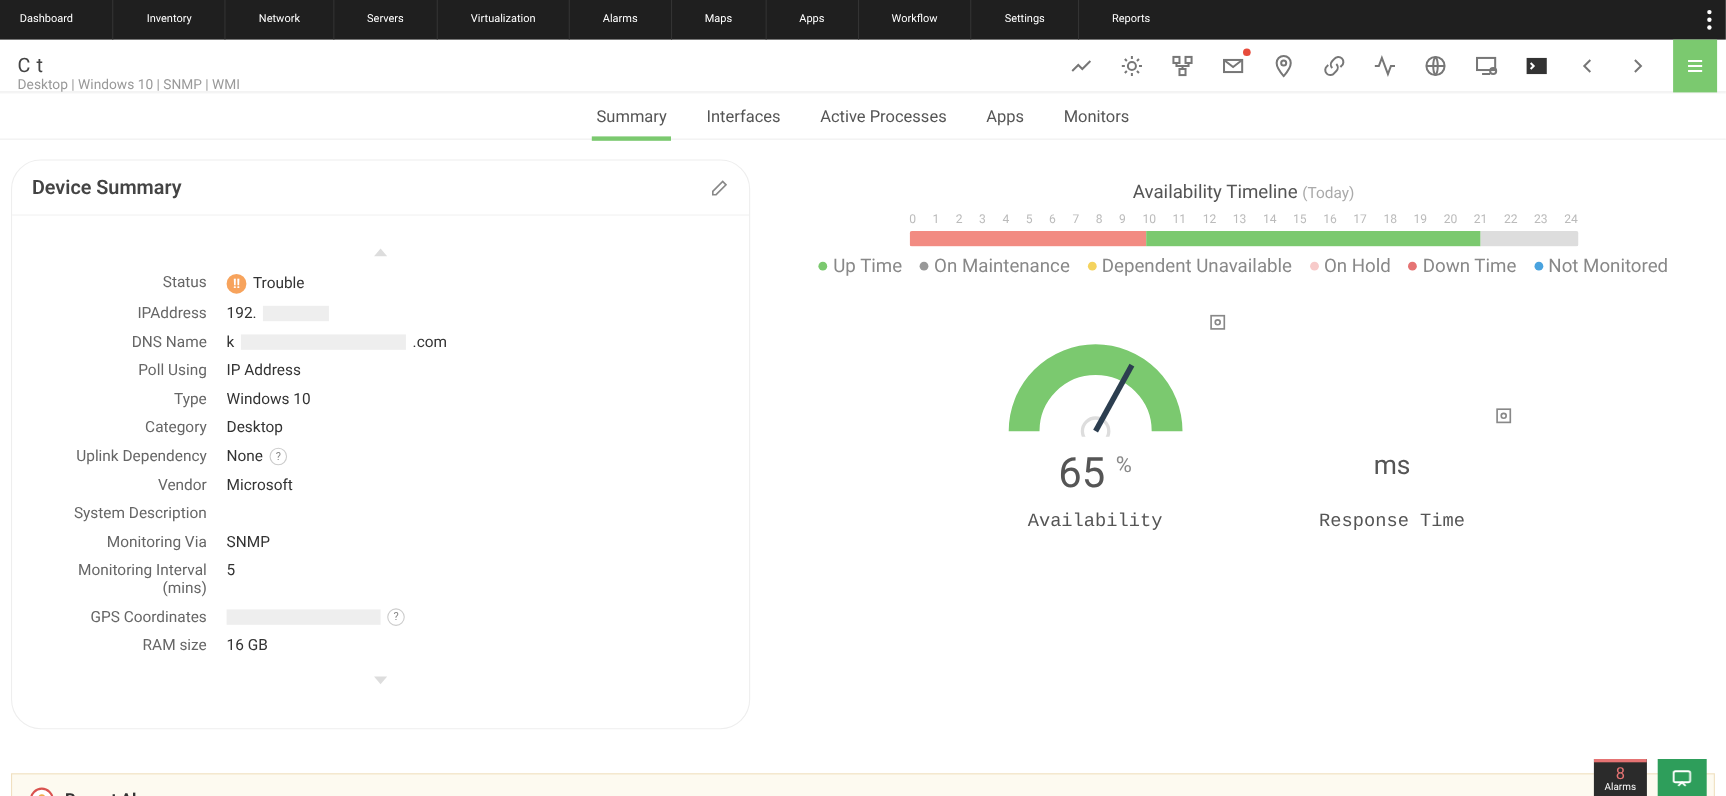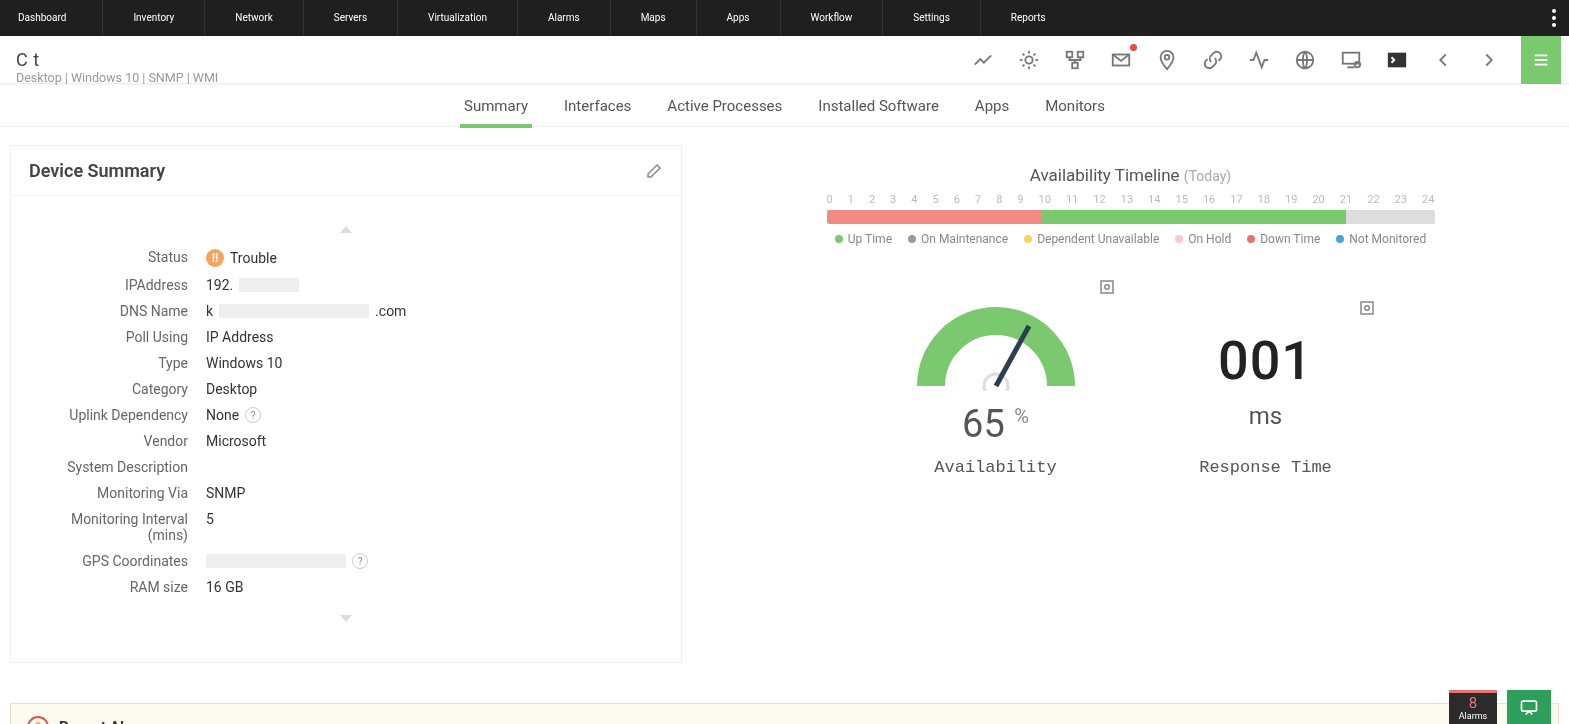--- a/index.html
+++ b/index.html
@@ -106,21 +106,21 @@
   .tabs .tab.active::after {
     content: ""; position: absolute; bottom: -1px; left: 0; right: 0; height: 4px; background: #7bc96f;
   }
 
   
   .content { display: flex; gap: 20px; padding: 18px 10px 0 10px; align-items: flex-start; }
   .card {
     border: 1px solid #eee;
     background: #fff;
   }
-  .card.summary { width: 672px; }
+  .card.summary { width: 672px; border-radius: 27px; }
   .card-header {
     display: flex; align-items: center; justify-content: space-between;
     padding: 14px 18px;
     font-size: 18px;
     font-weight: 600;
     color: #444;
     border-bottom: 1px solid #f2f2f2;
   }
   .edit-icon { width: 18px; height: 18px; cursor: pointer; color: #888; }
   .summary-body { padding: 30px 20px 40px 20px; position: relative; }
@@ -146,21 +146,21 @@
 
   
   .right-panel { flex: 1; padding-top: 20px; }
   .avail-title { text-align: center; font-size: 17px; color: #555; margin-bottom: 8px; }
   .avail-title .sub { color: #aaa; font-size: 14px; }
   .hours-row { display: flex; justify-content: space-between; width: 608px; margin: 0 auto; font-size: 11px; color: #bbb; }
   .timeline-bar { width: 608px; height: 14px; margin: 4px auto 8px auto; display: flex; border-radius: 2px; overflow: hidden; }
   .tl-down { background: #f28b82; }
   .tl-up { background: #7bc96f; }
   .tl-nm { background: #ddd; }
-  .legend { display: flex; gap: 16px; justify-content: center; font-size: 12px; color: #888; flex-wrap: wrap; }
+  .legend { display: flex; gap: 16px; justify-content: center; font-size: 17px; color: #888; flex-wrap: wrap; }
   .legend .item { display: flex; align-items: center; gap: 5px; }
   .legend .swatch { width: 8px; height: 8px; border-radius: 50%; }
   .sw-green{background:#7bc96f}.sw-grey{background:#999}.sw-yellow{background:#f4d35e}.sw-pink{background:#f7cac9}.sw-red{background:#e57373}.sw-blue{background:#4aa3df}
 
   .gauges { display: flex; justify-content: center; gap: 70px; margin-top: 50px; align-items: flex-end; position:relative;}
   .gauge-block { text-align: center; width: 200px; position: relative; }
   .gauge-val { font-size: 38px; color: #555; margin-top: 8px; }
   .gauge-val .pct { font-size: 20px; vertical-align: super; color: #888; }
   .gauge-label { font-size: 17px; color: #555; margin-top: 12px; font-family: Liberation Mono, monospace; }
   .rt-val { font-size: 54px; font-weight: 500; color: #222; letter-spacing: 1px;}
@@ -316,21 +316,20 @@
           </svg>
         </div>
     </div>
   </div>
 </div>
 
 <div class="tabs">
   <div class="tab active">Summary</div>
   <div class="tab">Interfaces</div>
   <div class="tab">Active Processes</div>
-  <div class="tab">Installed Software</div>
   <div class="tab">Apps</div>
   <div class="tab">Monitors</div>
 </div>
 
 <div class="content">
 
   <div class="card summary">
     <div class="card-header">
       <span>Device Summary</span>
       <span class="edit-icon">
@@ -502,21 +501,20 @@
       </div>
 
 
       <div class="gauge-block">
         <span class="tiny-icon" style="right:-10px;top:-30px">
           <svg viewBox="0 0 24 24" fill="none" stroke="#888" stroke-width="2">
               <rect x="4" y="4" width="16" height="16"></rect>
               <circle cx="12" cy="12" r="3"></circle>
             </svg>
         </span>
-        <div class="rt-val">001</div>
         <div class="rt-unit">ms</div>
         <div class="gauge-label" style="margin-top:28px">Response Time</div>
       </div>
     </div>
   </div>
 </div>
 
 <div class="alarms-card">
   <div class="ah">
     <span class="bell-circle">

